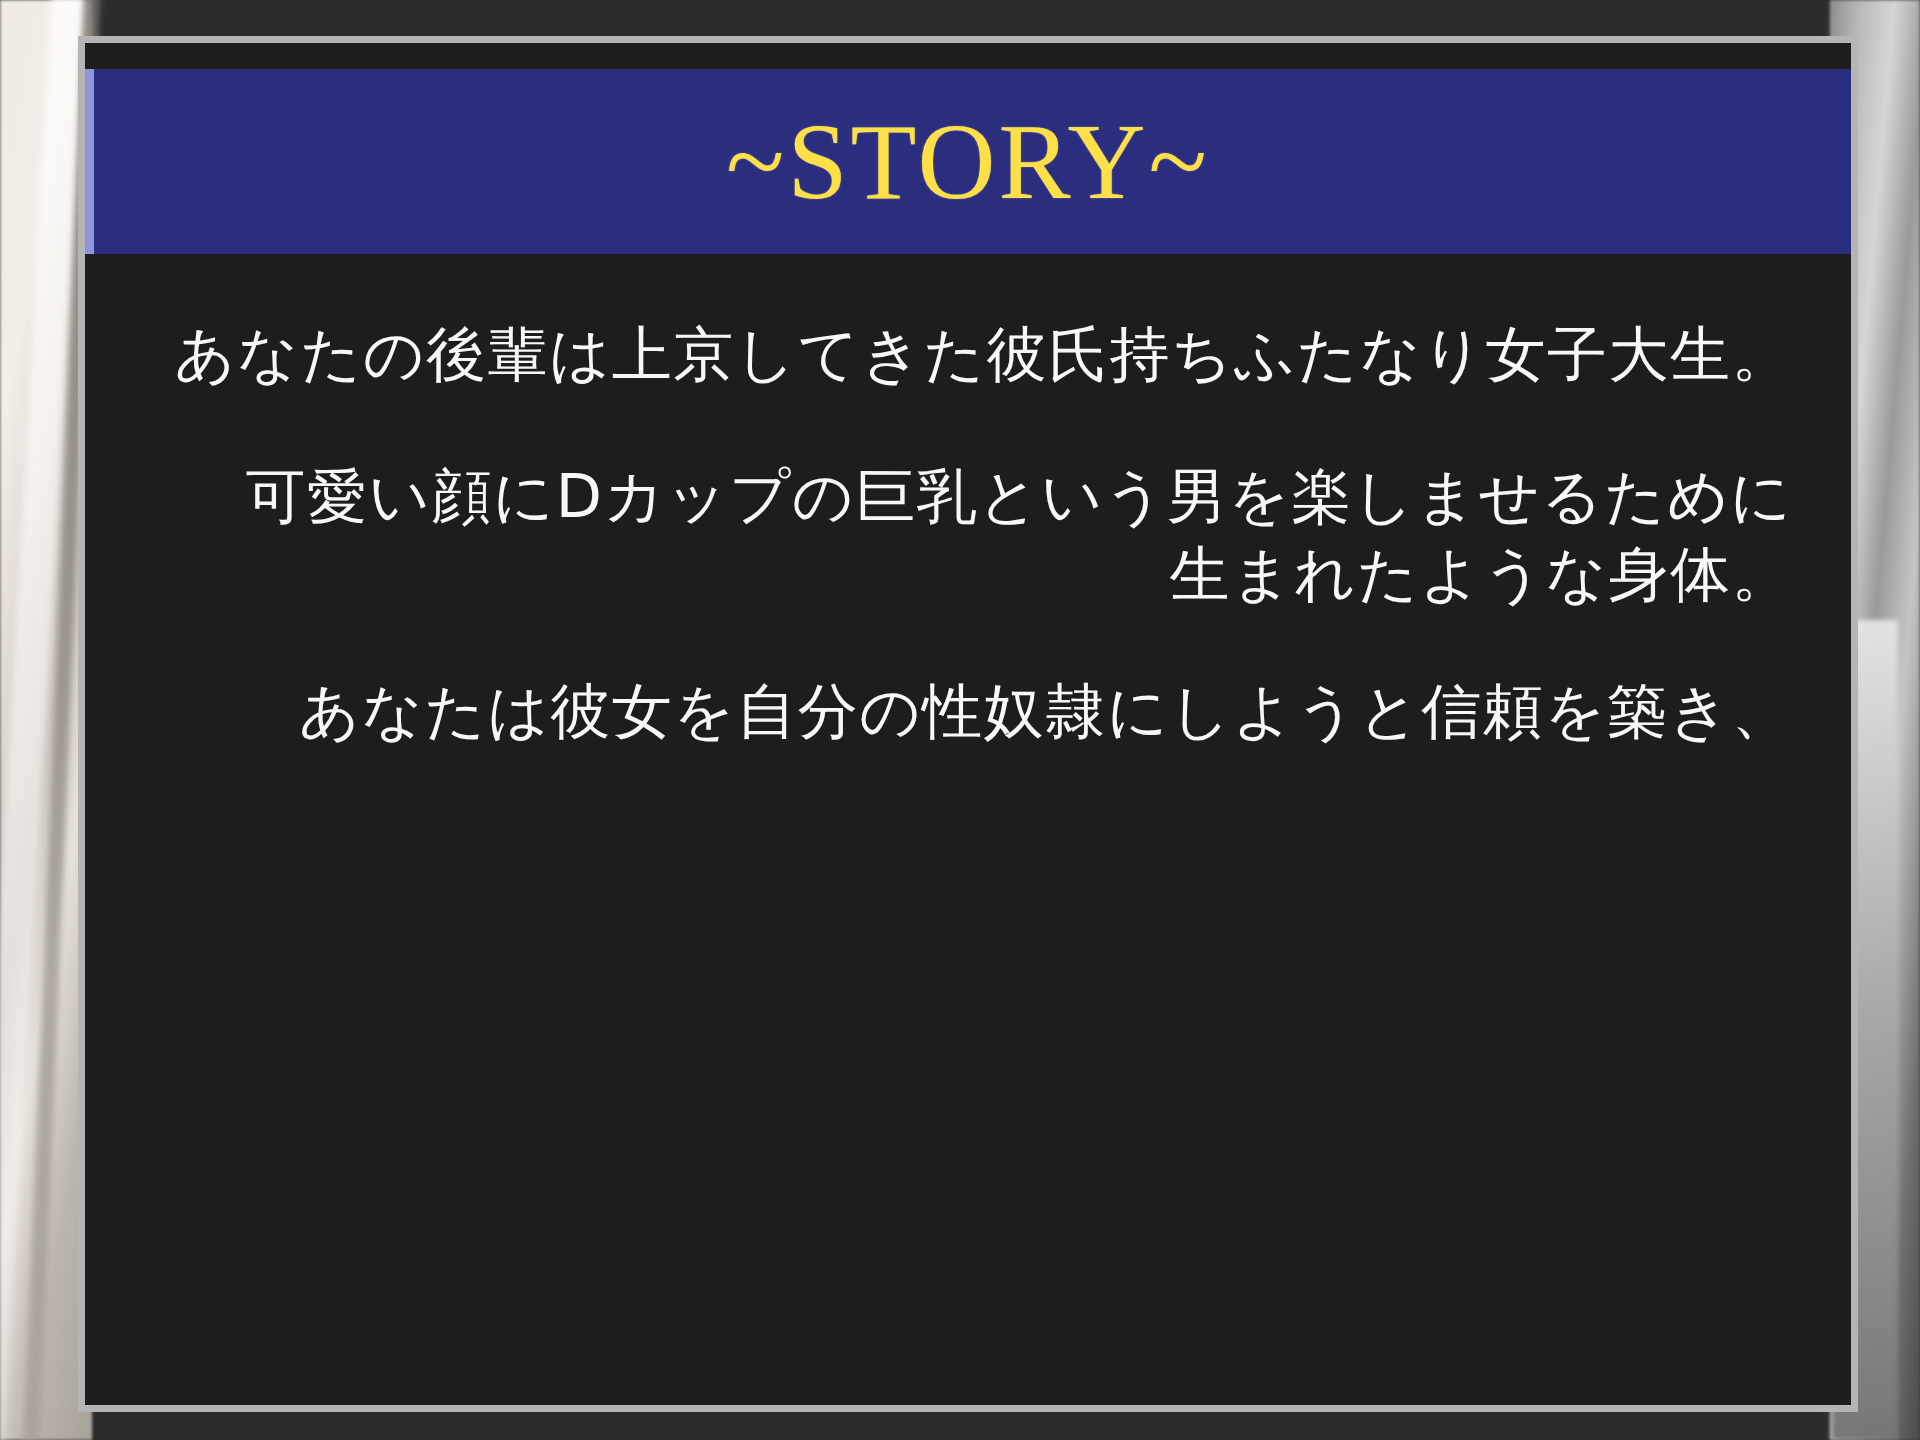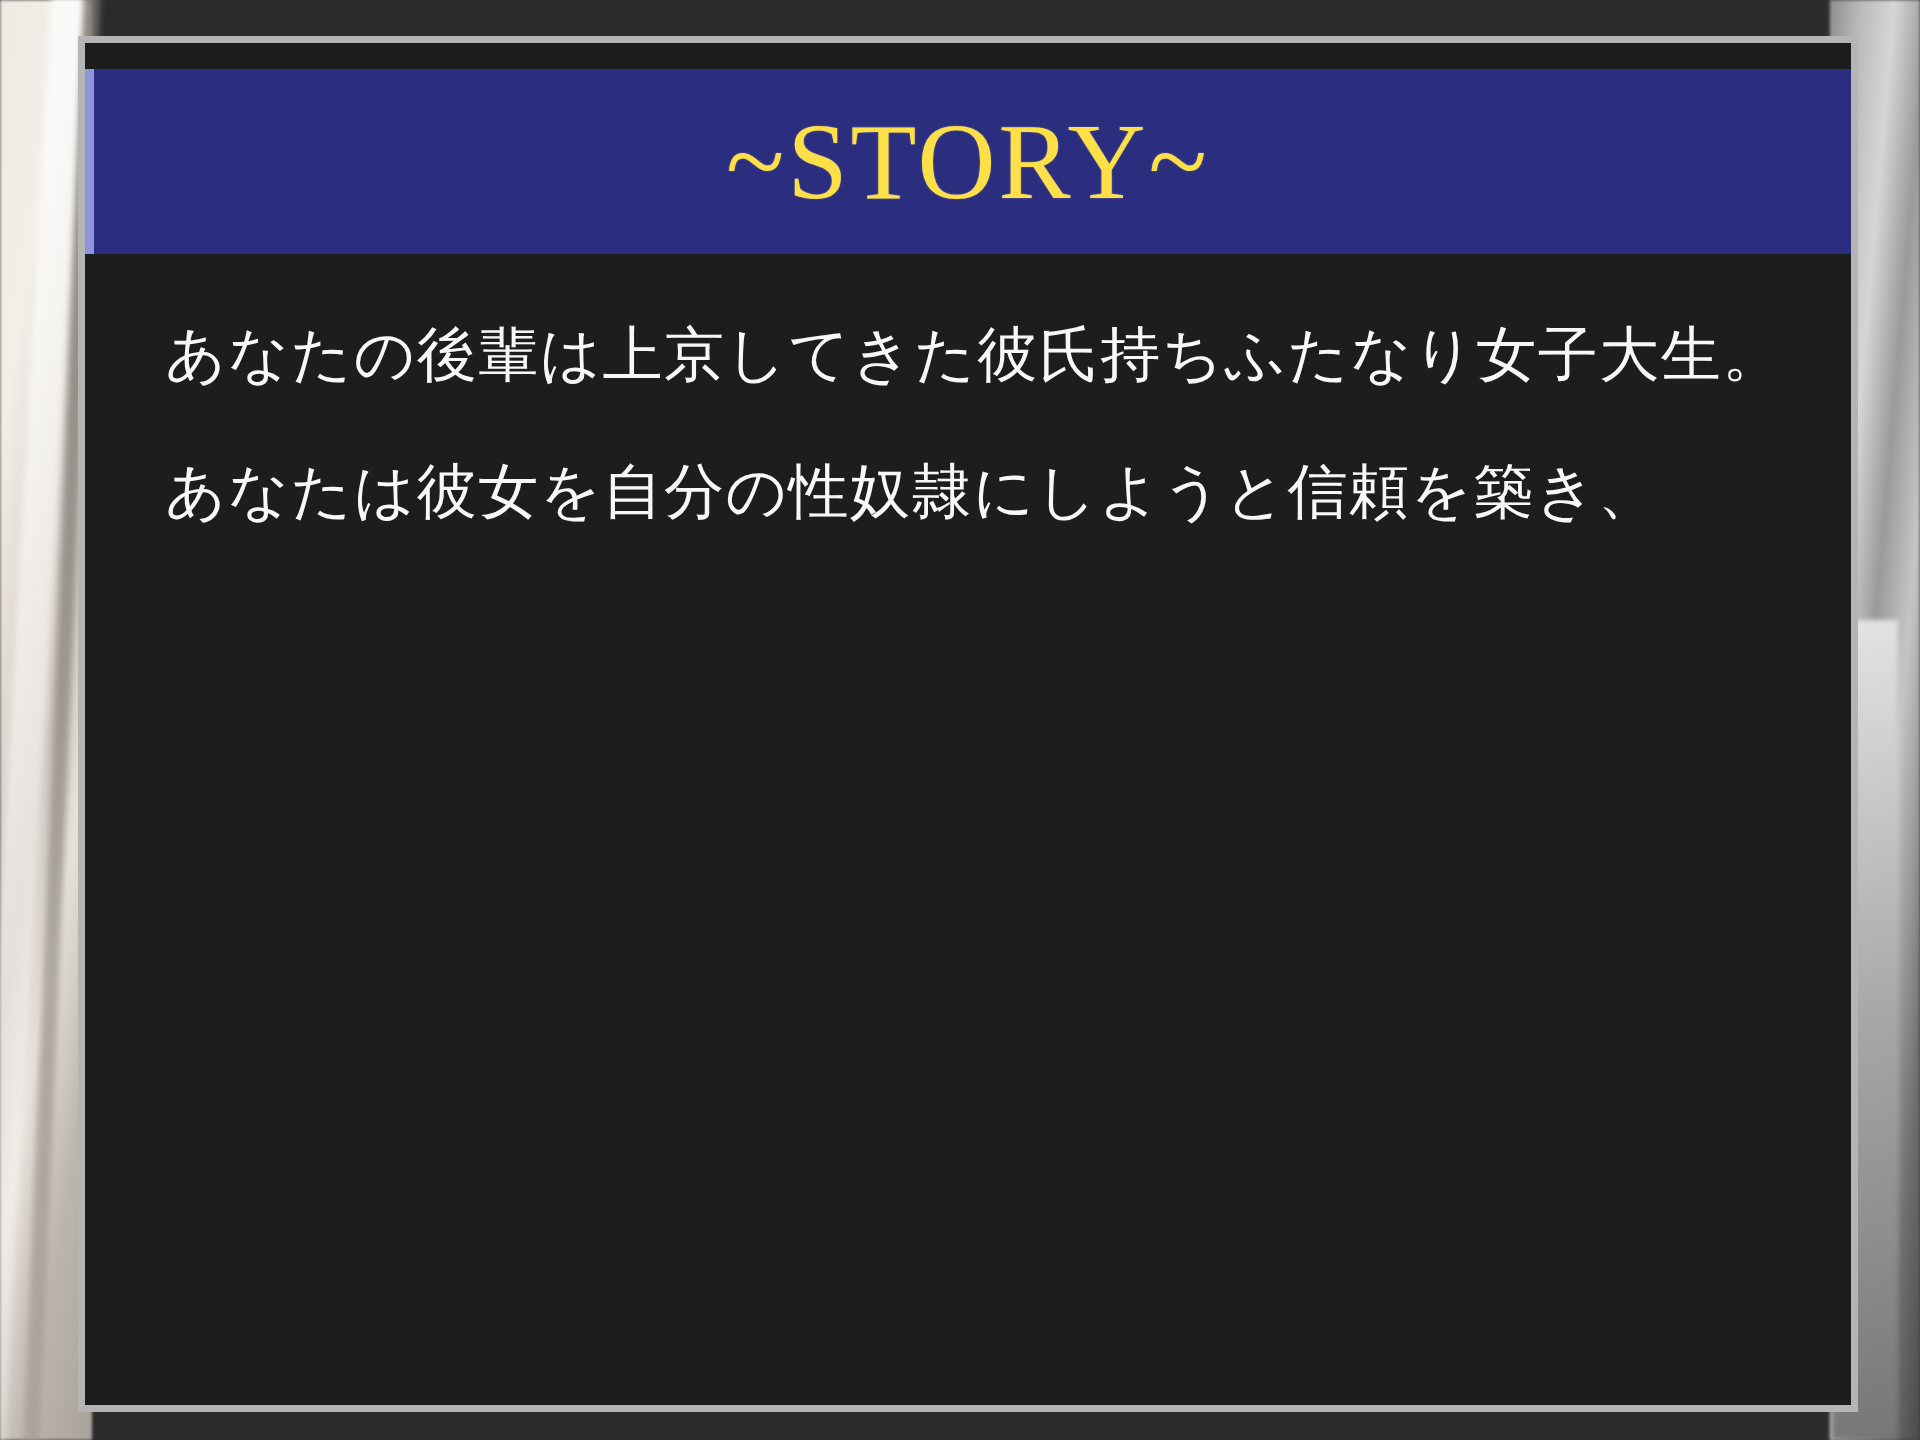--- a/index.html
+++ b/index.html
@@ -134,20 +134,21 @@
     box-sizing: border-box;
     color: #f7f7f7;
     font-family: "DejaVu Sans", "Liberation Sans", sans-serif;
     font-size: 60px;
     line-height: 1.30;
     letter-spacing: 1.5px;
     font-weight: 500;
   }
   .para {
     margin: 0 0 64px 0;
+    text-align: right;
   }
   .para:last-child { margin-bottom: 0; font-family: Liberation Mono, monospace; }
   .tline {
     display: block;
     white-space: nowrap;
   }
 </style>
 </head>
 <body>
 
@@ -169,20 +170,24 @@
       <div id="story-title">~STORY~</div>
     </div>
 
     <div id="body-text">
 
       <p class="para">
         <span class="tline">あなたの後輩は上京してきた彼氏持ちふたなり女子大生。</span>
       </p>
 
 
+      <p class="para">
+        <span class="tline">可愛い顔にDカップの巨乳という男を楽しませるために</span>
+        <span class="tline">生まれたような身体。</span>
+      </p>
 
       <p class="para">
         <span class="tline">あなたは彼女を自分の性奴隷にしようと信頼を築き、</span>
       </p>
 
     </div>
   </div>
 </div>
 
 </body></html>

